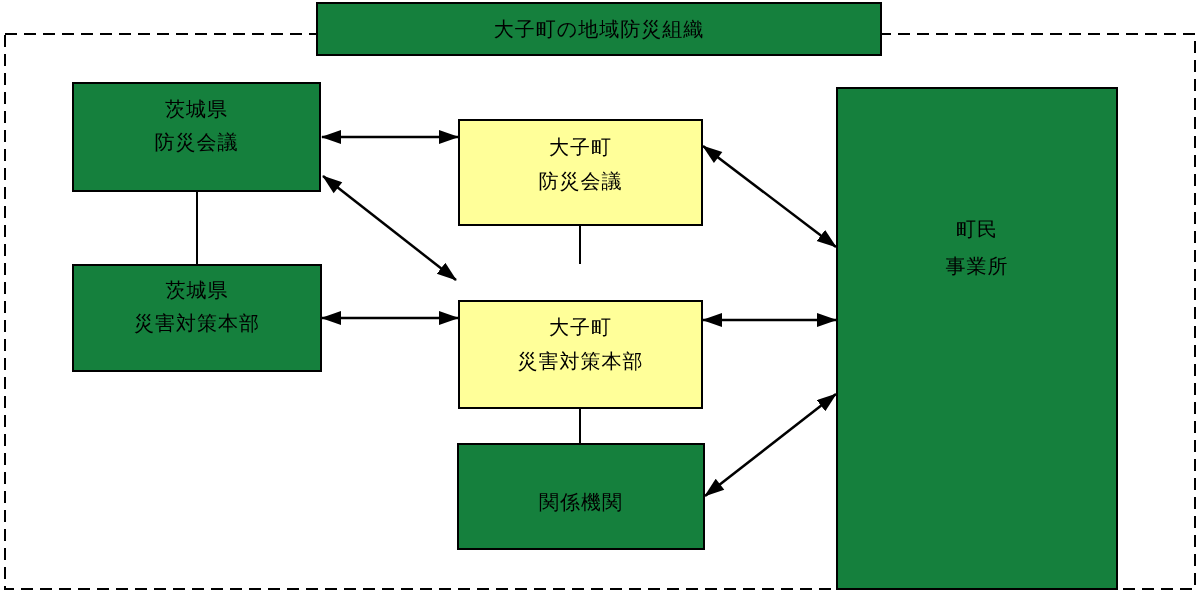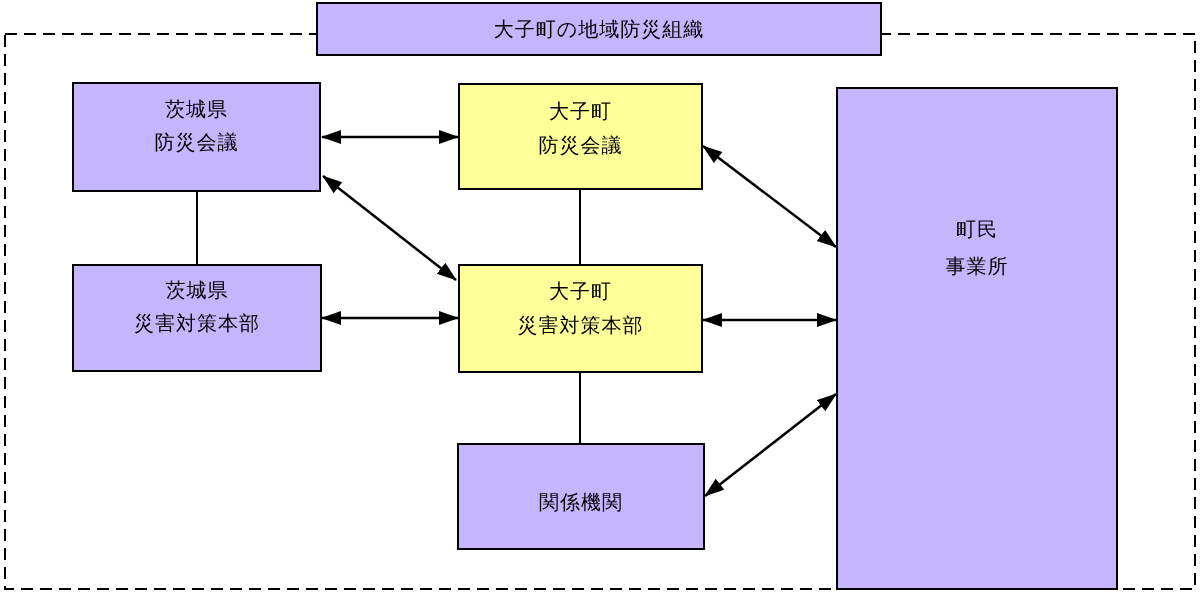--- a/index.html
+++ b/index.html
@@ -2,25 +2,25 @@
 <html style="--highlight: #ffff99;"><head>
 <meta charset="utf-8">
 <style>
   * { margin:0; padding:0; box-sizing:border-box; }
   html,body { background:#ffffff; }
   body { font-family:"Liberation Sans","DejaVu Sans",sans-serif; color:#000; }
   .canvas { position:relative; width:1200px; height:601px; background:#fff; overflow:hidden; }
   svg.connectors { position:absolute; left:0; top:0; z-index:1; }
   .box {
     position:absolute; z-index:2;
-    background:#c4b5fd; border:2px solid #000;
+    background:#15803d; border:2px solid #000;
     display:flex; flex-direction:column; align-items:center;
     text-align:center; font-size:20px; letter-spacing:1px;
   }
-  .box.hl { background:var(--highlight, #ffff99); }
+  .box.hl { background:var(--highlight, #ffff99);margin-top:36px; }
   .b-title     { left:316px; top:2px;   width:566px; height:54px; justify-content:center; }
   .b-ib-council{ left:72px;  top:82px;  width:249px; height:110px; padding-top:9px;  line-height:33px; }
   .b-ib-hq     { left:72px;  top:264px; width:250px; height:108px; padding-top:8px;  line-height:33px; }
   .b-dg-council{ left:458px; top:83px;  width:245px; height:107px; padding-top:9px;  line-height:34px; }
   .b-dg-hq     { left:458px; top:264px; width:245px; height:109px; padding-top:8px;  line-height:34px; }
   .b-related   { left:457px; top:443px; width:248px; height:107px; padding-top:41px; line-height:33px; }
   .b-residents { left:836px; top:87px;  width:282px; height:503px; padding-top:122px; line-height:37px;align-items:center; }
   .connectors line { stroke:#000; }
   .connectors .arrow { stroke-width:2.5; }
   .connectors .plain { stroke-width:2; }

